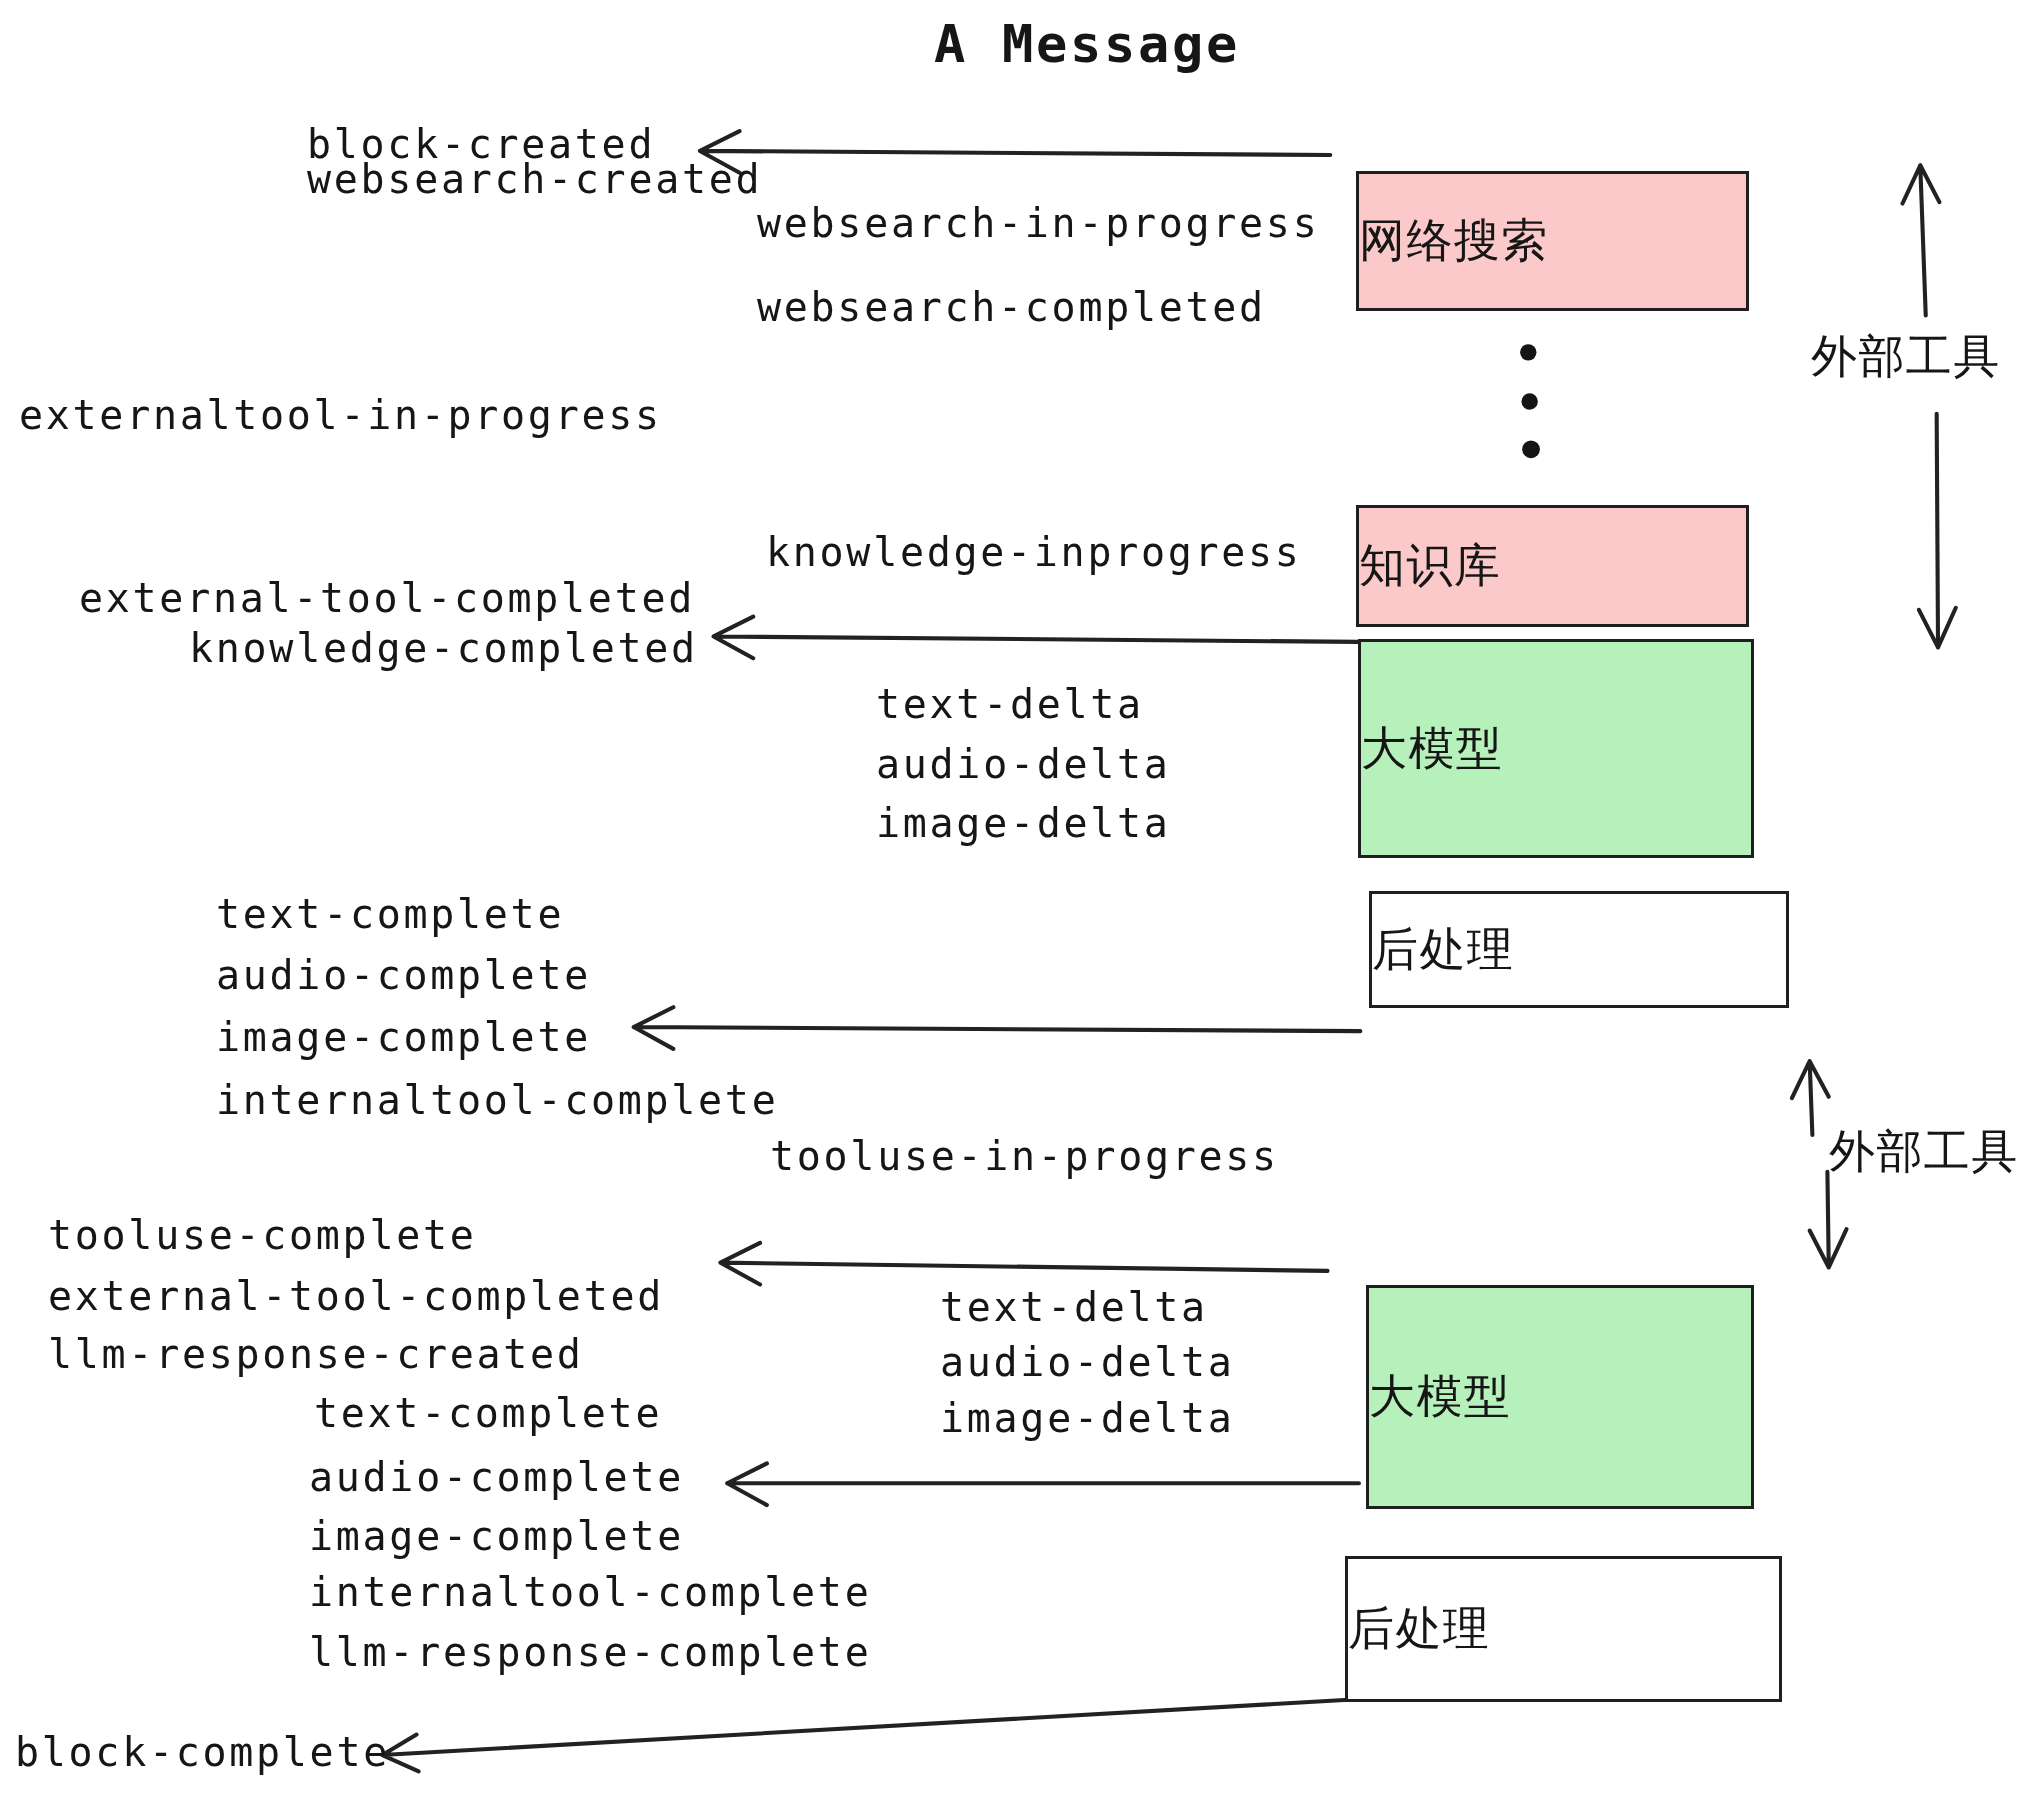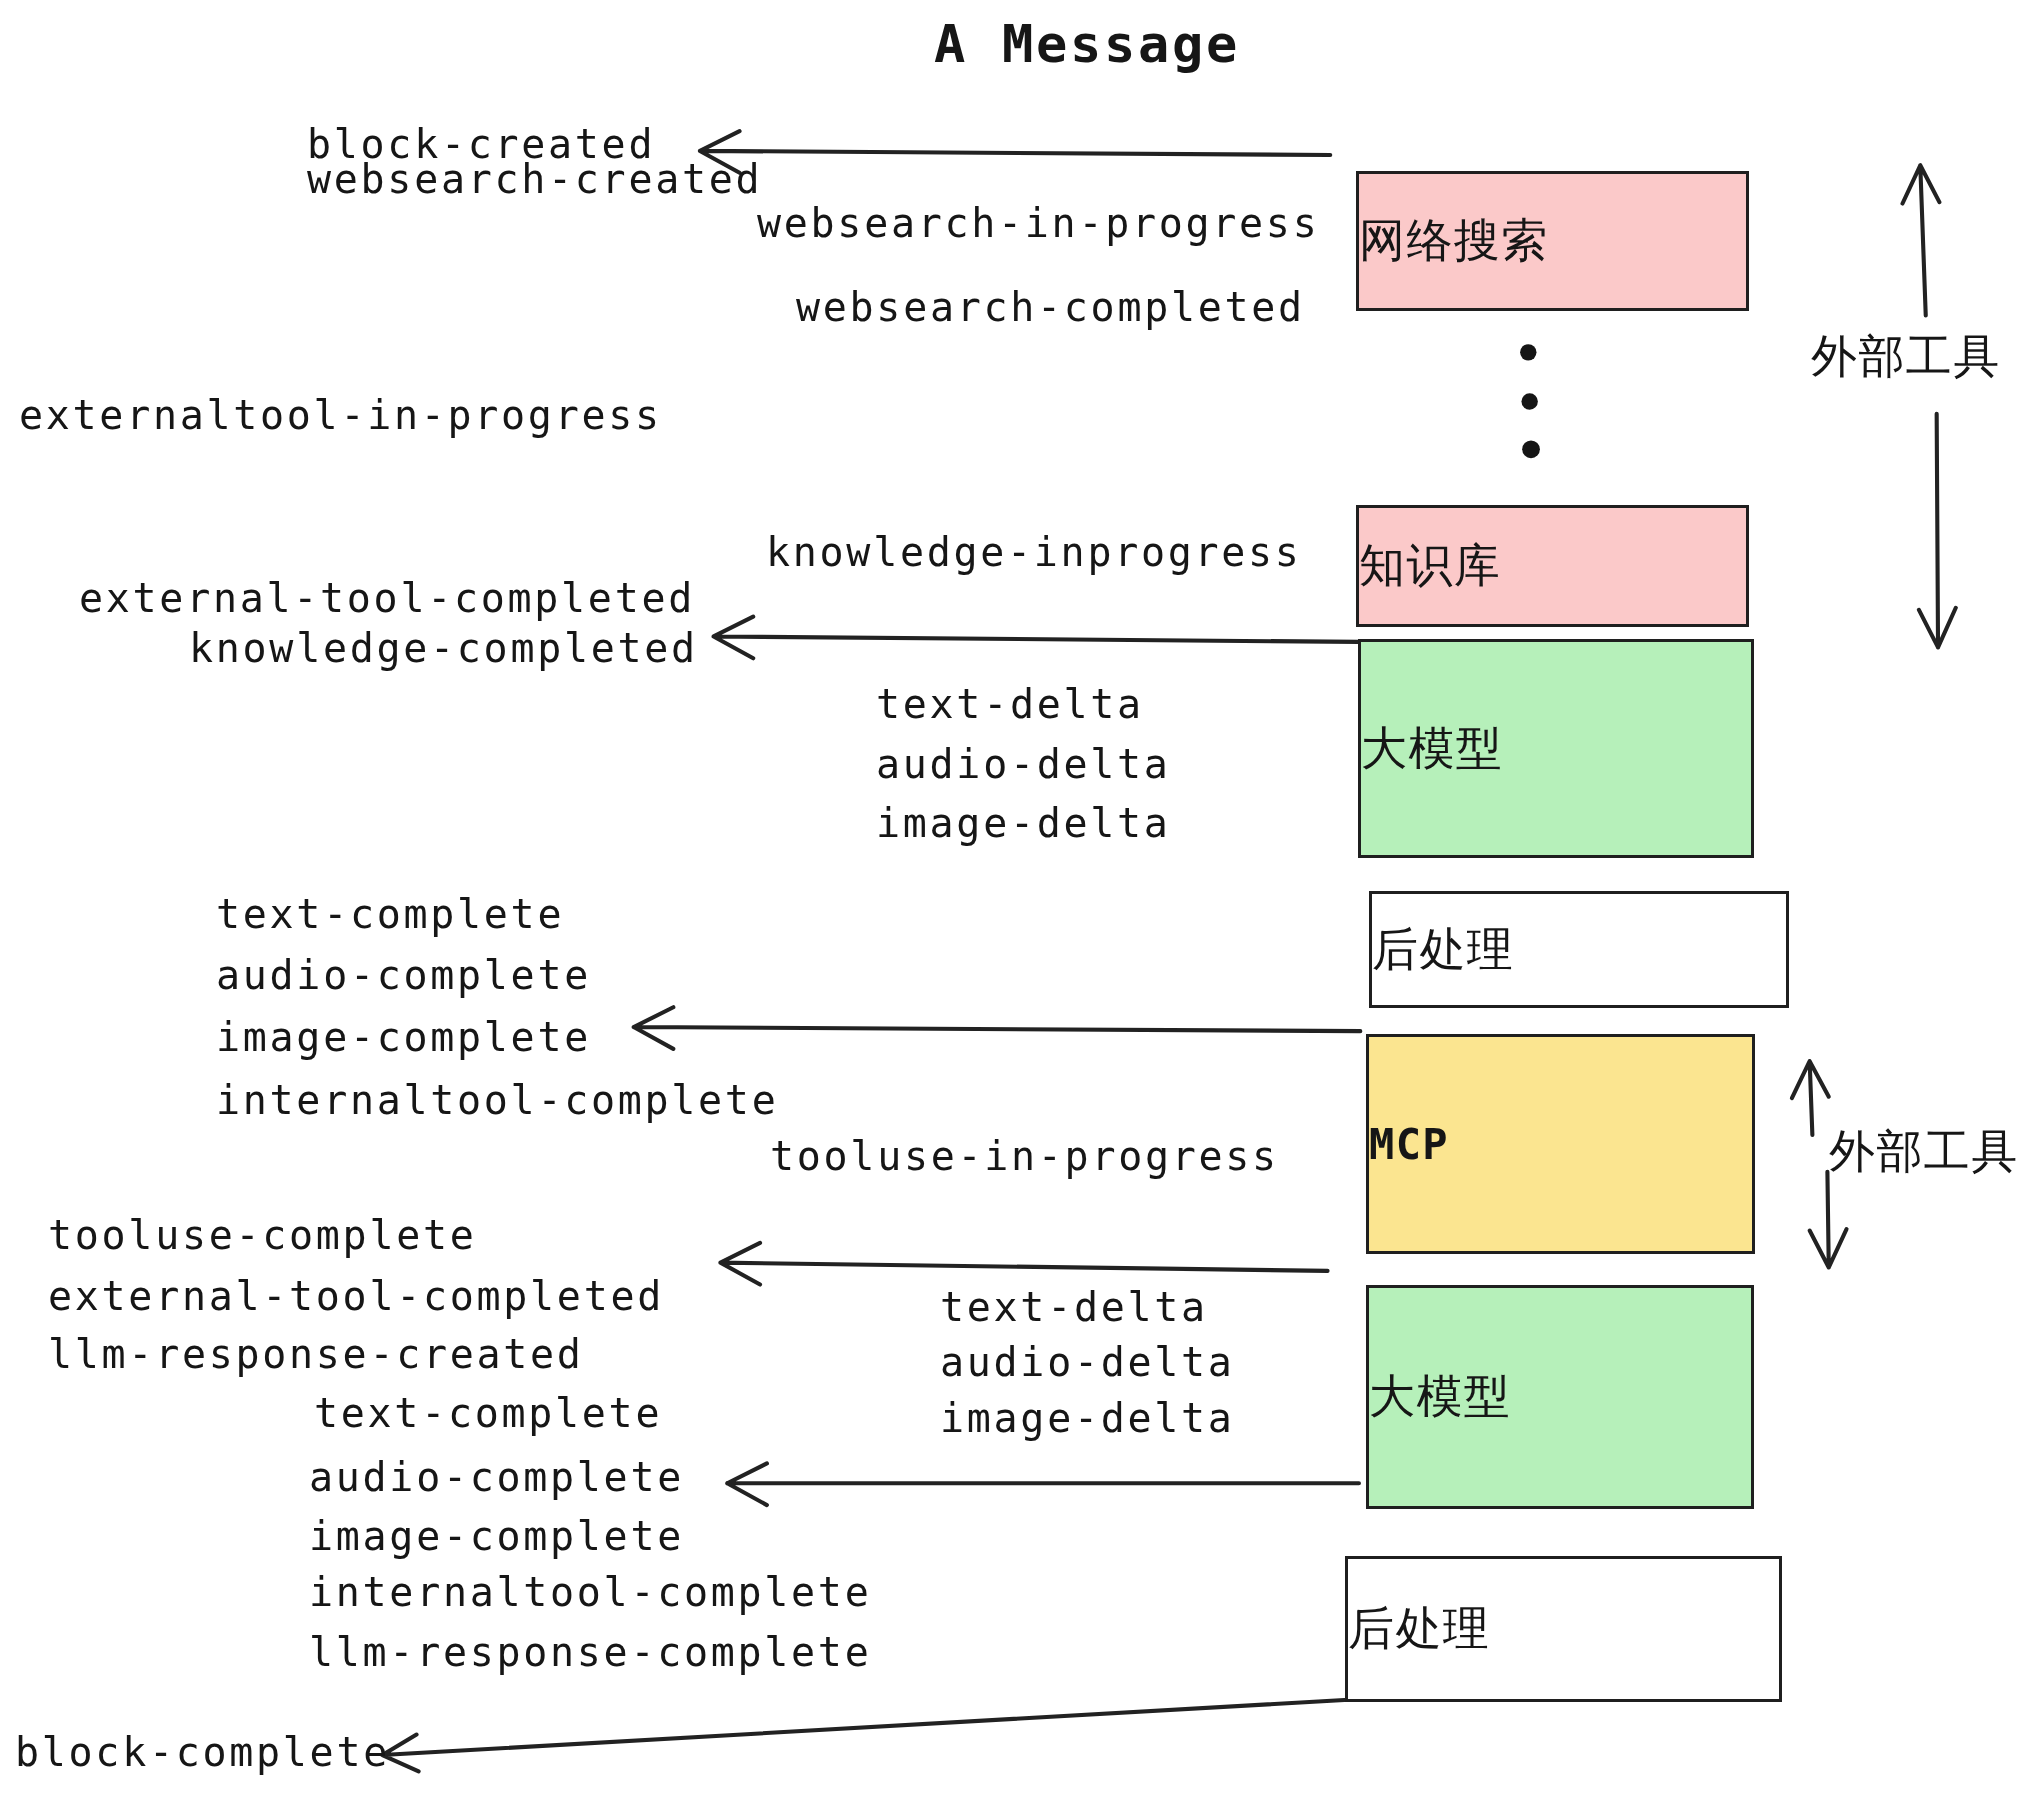--- a/index.html
+++ b/index.html
@@ -71,37 +71,34 @@
   </div>
   <div class="box" style="left: 1356px; top: 505px; width: 393px; height: 122px; background: rgb(251, 201, 201);">
     <span class="box-label">知识库</span>
   </div>
   <div class="box" style="left: 1358px; top: 639px; width: 396px; height: 219px; background: rgb(182, 240, 186);">
     <span class="box-label">大模型</span>
   </div>
   <div class="box" style="left: 1369px; top: 891px; width: 420px; height: 117px; background: rgb(255, 255, 255);">
     <span class="box-label">后处理</span>
   </div>
-  <div class="box" style="left: 1366px; top: 1034px; width: 389px; height: 220px; background: rgb(251, 229, 144);">
-    <span class="box-label mono">MCP</span>
-  </div>
   <div class="box" style="left: 1366px; top: 1285px; width: 388px; height: 224px; background: rgb(182, 240, 186);">
     <span class="box-label">大模型</span>
   </div>
   <div class="box" style="left: 1345px; top: 1556px; width: 437px; height: 146px; background: rgb(255, 255, 255);">
     <span class="box-label">后处理</span>
   </div>
 
   <div class="side-label" style="left:1811px;top:326px;">外部工具</div>
   <div class="side-label" style="left:1829px;top:1121px;">外部工具</div>
 
   <div class="evt" style="left:307px;top:96px;margin-top:26px;">block-created</div>
   <div class="evt" style="left:307px;top:157px;">websearch-created</div>
   <div class="evt" style="left:757px;top:201px;">websearch-in-progress</div>
-  <div class="evt" style="left:796px;top:285px;">websearch-completed</div>
+  <div class="evt" style="left:757px;top:285px;">websearch-completed</div>
   <div class="evt" style="left:19px;top:393px;">externaltool-in-progress</div>
   <div class="evt" style="left:766px;top:530px;text-align:right;">knowledge-inprogress</div>
   <div class="evt" style="left:79px;top:576px;">external-tool-completed</div>
   <div class="evt" style="left:189px;top:626px;">knowledge-completed</div>
   <div class="evt" style="left:876px;top:682px;">text-delta</div>
   <div class="evt" style="left:876px;top:742px;">audio-delta</div>
   <div class="evt" style="left:876px;top:801px;">image-delta</div>
   <div class="evt" style="left:216px;top:892px;">text-complete</div>
   <div class="evt" style="left:216px;top:953px;">audio-complete</div>
   <div class="evt" style="left:216px;top:1015px;">image-complete</div>

